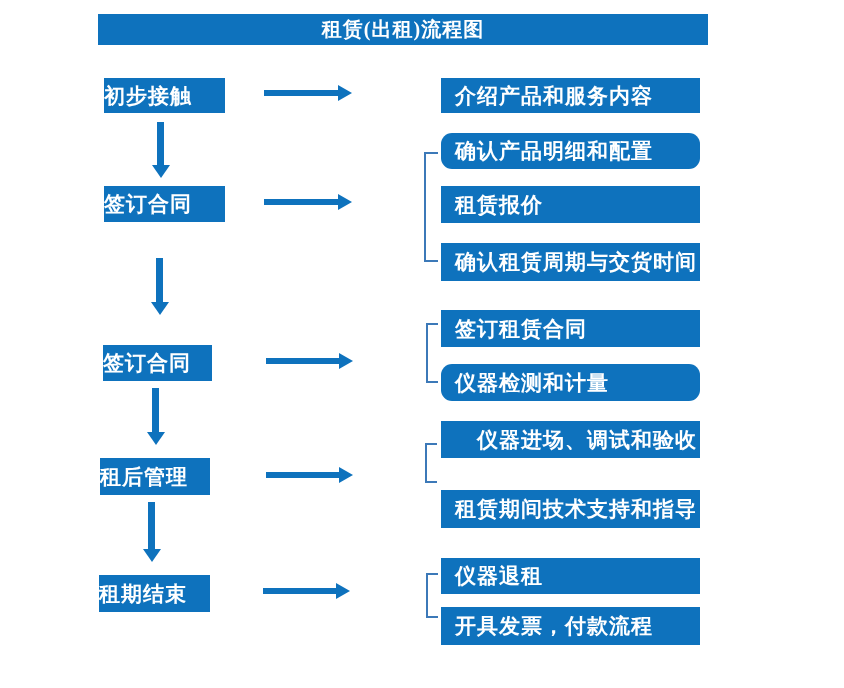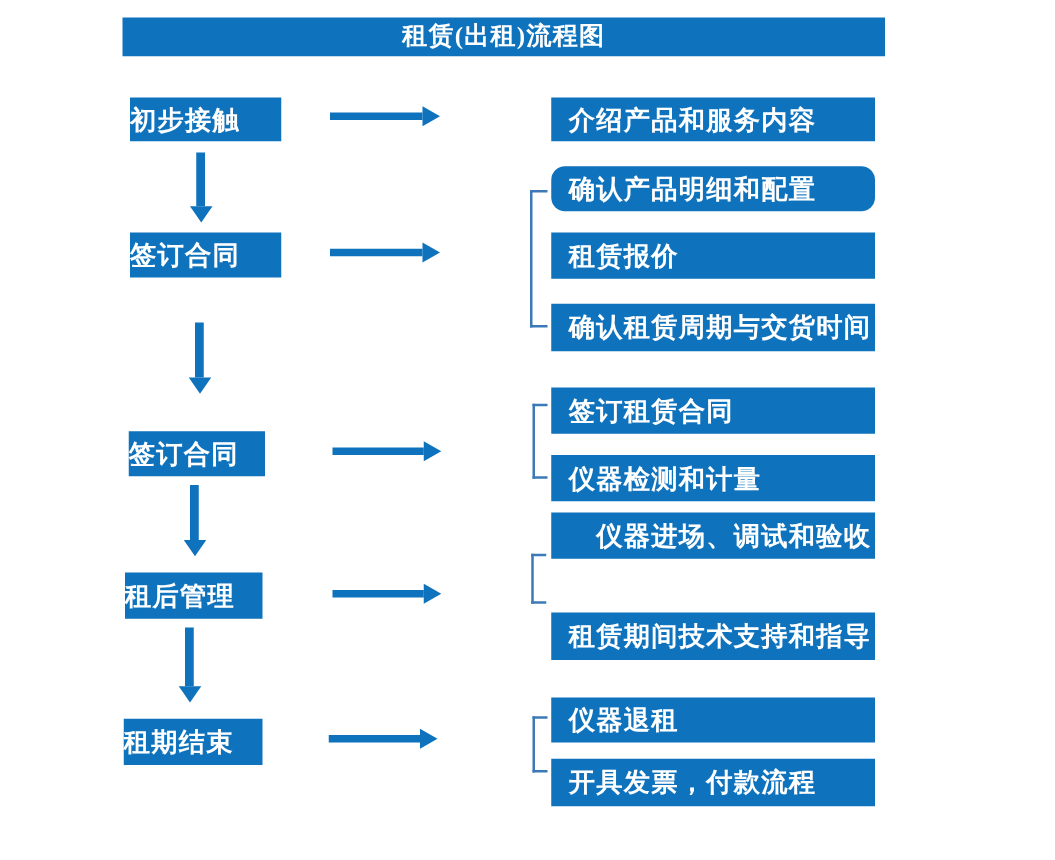--- a/index.html
+++ b/index.html
@@ -102,22 +102,22 @@
   <div class="box" style="left:104px; top:186px; width:121px; height:36px;">签订合同</div>
   <div class="box" style="left:103px; top:345px; width:109px; height:36px;text-align:center;">签订合同</div>
   <div class="box" style="left:100px; top:458px; width:110px; height:37px;">租后管理</div>
   <div class="box" style="left:99px;  top:575px; width:111px; height:37px;">租期结束</div>
 
   <div class="box detail-box" style="top:78px;  height:35px;">介绍产品和服务内容</div>
   <div class="box detail-box" style="top:133px; height:36px;border-radius:11px;">确认产品明细和配置</div>
   <div class="box detail-box" style="top:186px; height:37px;">租赁报价</div>
   <div class="box detail-box" style="top:243px; height:38px;">确认租赁周期与交货时间</div>
   <div class="box detail-box" style="top:310px; height:37px;">签订租赁合同</div>
-  <div class="box detail-box" style="top:364px; height:37px;">仪器检测和计量</div>
-  <div class="box detail-box" style="top:410px; height:37px;padding-left:36px;">仪器进场、调试和验收</div>
+  <div class="box detail-box" style="top:364px; height:37px;border-radius:11px;">仪器检测和计量</div>
+  <div class="box detail-box" style="top:421px; height:37px;padding-left:36px;">仪器进场、调试和验收</div>
   <div class="box detail-box" style="top:490px; height:38px;">租赁期间技术支持和指导</div>
   <div class="box detail-box" style="top:558px; height:36px;">仪器退租</div>
   <div class="box detail-box" style="top:607px; height:38px;">开具发票，付款流程</div>
 
   <div class="h-arrow" style="left:264px; top:90px;  width:74px;"></div>
   <div class="h-arrow" style="left:264px; top:199px; width:74px;"></div>
   <div class="h-arrow" style="left:266px; top:358px; width:73px;"></div>
   <div class="h-arrow" style="left:266px; top:472px; width:73px;"></div>
   <div class="h-arrow" style="left:263px; top:588px; width:73px;"></div>
 

